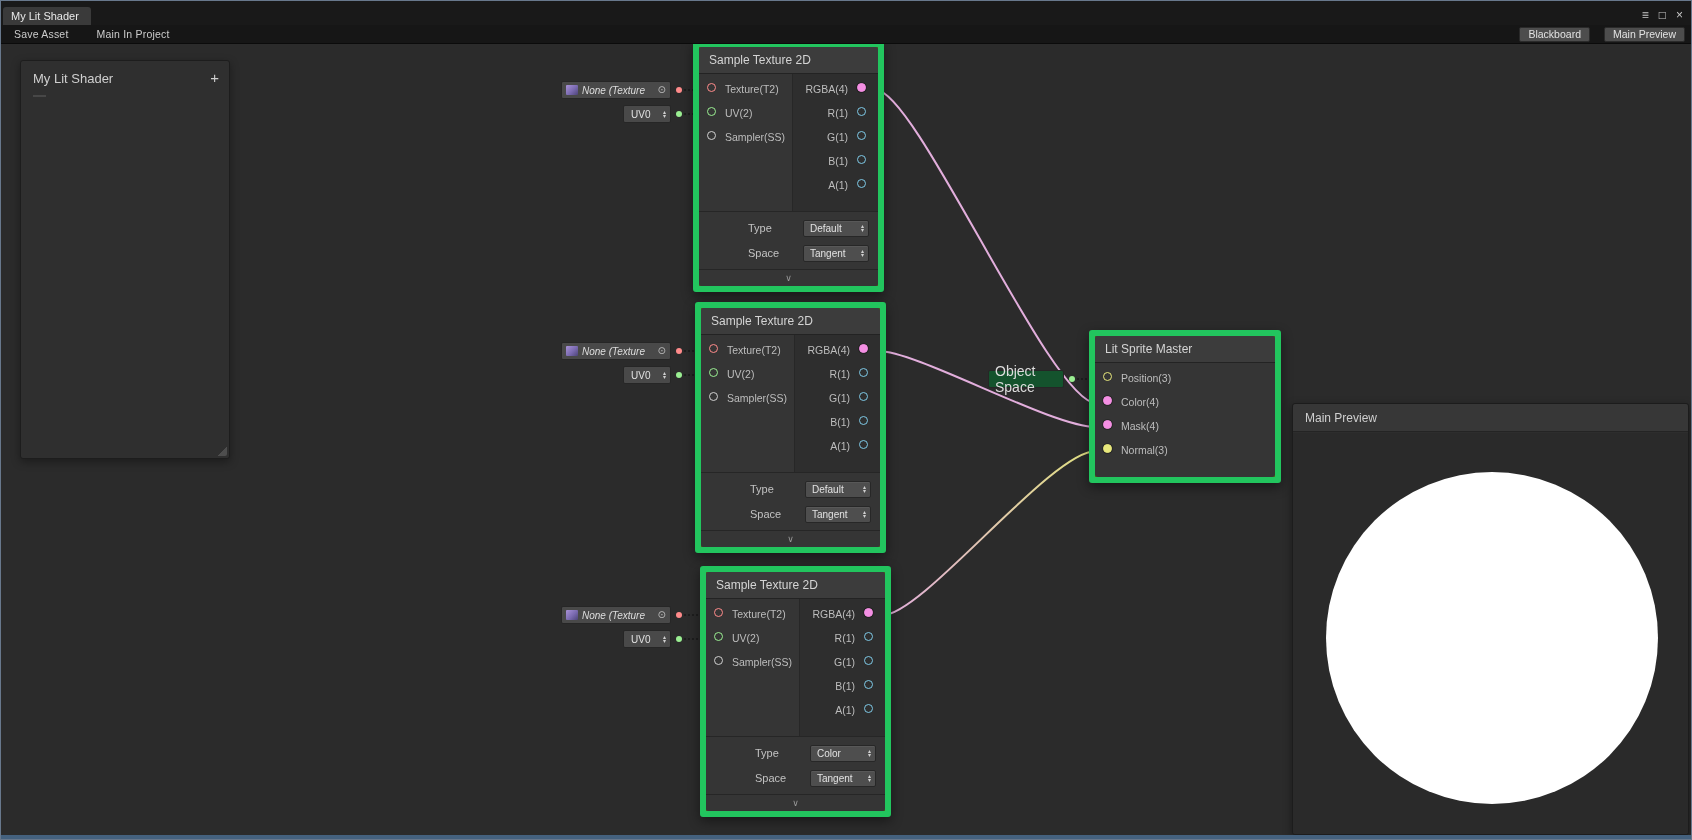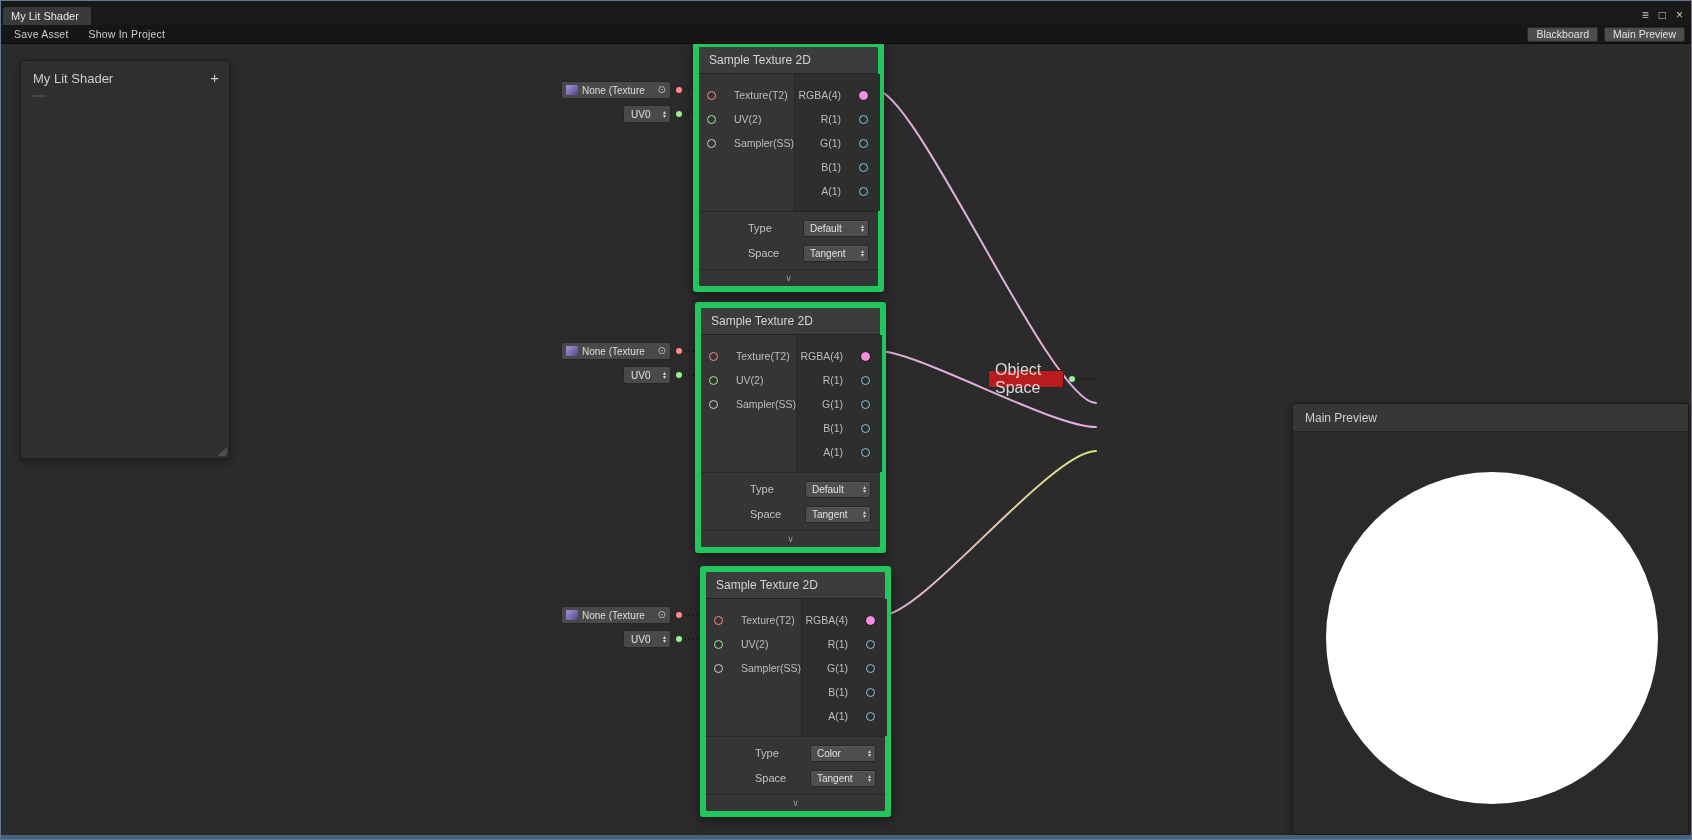--- a/index.html
+++ b/index.html
@@ -13,21 +13,21 @@
   .titlebar { position:absolute; top:0; left:0; right:0; height:24px; background:#191919;
               display:flex; align-items:flex-end; z-index:6; }
   .tab { height:18px; margin-left:2px; background:#3a3a3a; color:#e8e8e8; font-size:11px;
          line-height:14px; padding:2px 12px 2px 8px; border-radius:3px 3px 0 0; }
   .win-controls { margin-left:auto; display:flex; align-items:center; gap:10px;
                   padding:0 8px 4px 0; color:#c8c8c8; font-size:12px; line-height:12px; }
   .win-controls span { cursor:default; }
 
   .toolbar { position:absolute; top:24px; left:0; right:0; height:19px; background:#161616;
              border-bottom:1px solid #0b0b0b; display:flex; align-items:center;
-             padding:0 6px; gap:6px; z-index:6; }
+             padding:0 6px; gap:14px; z-index:6; }
   .tb-btn { font-size:10.5px; color:#cccccc; padding:2px 7px; background:transparent;
             border:none; font-family:inherit; letter-spacing:.2px; }
   .tb-toggle { font-size:10.5px; color:#e2e2e2; background:#4d4d4d; border:1px solid #2a2a2a;
                border-radius:2px; padding:1px 8px; font-family:inherit; height:15px; line-height:11px; }
   .tb-spacer { margin-left:auto; }
 
   .graph-bg { position:absolute; top:43px; left:0; right:0; bottom:0; background:#2b2b2b; z-index:0; }
   .bottom-edge { position:absolute; left:0; right:0; bottom:0; height:4px; background:#44617e; z-index:7; }
 
   
@@ -49,21 +49,21 @@
              border-radius:0 0 2px 0; }
 
   
   .node { position:absolute; width:191px; background:#4d7c0f; border:6px solid #22c55e;
           border-radius:3px; box-shadow:0 4px 12px rgba(0,0,0,.45); z-index:2; }
   .node-header { background:#3c3c3c; color:#d4d4d4; font-size:12px; line-height:14px;
                  padding:6px 10px; border-bottom:1px solid #232323; border-radius:2px 2px 0 0; }
   .node-ports { display:flex; background:#353535; }
   .in-col { flex:1; padding:9px 0 8px; }
   .out-col { width:86px; background:#2e2e2e; border-left:1px solid #272727; padding:9px 4px 8px; }
-  .port-row { height:24px; display:flex; align-items:center; gap:18px; padding-left:8px; }
+  .port-row { height:24px; display:flex; align-items:flex-start; gap:9px; padding-left:8px; }
   .out-col .port-row { justify-content:flex-end; padding-left:0; padding-right:8px; }
   .port-circle { width:9px; height:9px; border-radius:50%; border:1px solid var(--c,#999);
                  flex:none; background:transparent; }
   .port-circle.filled { background:var(--c,#999); box-shadow:0 0 0 1px rgba(0,0,0,.25); }
   .port-label { font-size:10.5px; color:#bdbdbd; white-space:nowrap; }
 
   .node-controls { border-top:1px solid #262626; background:#353535; padding:6px 9px;
                    display:flex; flex-direction:column; gap:5px; }
   .ctrl-row { display:flex; align-items:center; justify-content:space-between; height:20px;margin-left:40px; }
   .ctrl-label { font-size:11px; color:#c2c2c2; }
@@ -80,29 +80,29 @@
 
   .master-ports { padding:9px 0; background:#353535; border-radius:0 0 3px 3px; }
   .master-ports .port-row { padding-left:8px; }
 
   
   .tex-widget { position:absolute; width:110px; height:18px; background:#494949;
                 border:1px solid #262626; border-radius:2px; display:flex; align-items:center;
                 gap:4px; padding:0 4px; font-size:10px; color:#dddddd; z-index:2; }
   .tex-thumb { width:12px; height:10px; border-radius:1px; flex:none;
                background:linear-gradient(135deg,#a992d8 0%,#7a6ab0 55%,#4d4478 100%); }
-  .tex-text { flex:1; overflow:hidden; white-space:nowrap; }
+  .tex-text { flex:1; overflow:hidden; white-space:nowrap;font-style:italic; }
   .picker { font-size:10px; color:#bbbbbb; line-height:10px; flex:none; }
   .uv-widget { position:absolute; width:48px; height:18px; background:#494949;
                border:1px solid #262626; border-radius:2px; display:flex; align-items:center;
                justify-content:space-between; padding:0 4px 0 7px; font-size:10px;
                color:#e2e2e2; z-index:2; }
-  .space-widget { position:absolute; width:76px; height:18px; background:#b91c1c;
+  .space-widget { position:absolute; width:76px; height:18px; background:#14532d;
                   border:1px solid #262626; border-radius:2px; display:flex; align-items:center;
-                  padding:0 6px; font-size:16px; color:#dddddd; z-index:2;justify-content:center; }
+                  padding:0 6px; font-size:14px; color:#dddddd; z-index:2;justify-content:center; }
 
   
   .preview-panel { position:absolute; left:1291px; top:402px; right:2px; bottom:4px;
                    background:#2d2d2d; border:1px solid #1c1c1c; border-radius:3px;
                    box-shadow:0 3px 10px rgba(0,0,0,.4); z-index:3; }
   .preview-header { height:28px; background:#373737; border-bottom:1px solid #242424;
                     color:#cfcfcf; font-size:12px; display:flex; align-items:center;
                     padding:0 12px; border-radius:3px 3px 0 0; }
   .preview-body { position:absolute; top:29px; left:0; right:0; bottom:0; overflow:hidden;
                   background:#2a2a2a; border-radius:0 0 3px 3px; }
@@ -120,21 +120,21 @@
     </div>
     <div class="win-controls">
       <span>≡</span>
       <span>□</span>
       <span>×</span>
     </div>
   </div>
 
   <div class="toolbar">
     <button class="tb-btn">Save Asset</button>
-    <button class="tb-btn">Show In Project</button>
+    <button class="tb-btn">Main In Project</button>
     <span class="tb-spacer"></span>
     <button class="tb-toggle">Blackboard</button>
     <button class="tb-toggle">Main Preview</button>
   </div>
 
   <div class="graph-bg"></div>
 
   <svg class="wires" viewBox="0 0 1692 840">
     <defs>
       <linearGradient id="wire3g" gradientUnits="userSpaceOnUse" x1="882" y1="614" x2="1095" y2="450">
@@ -399,20 +399,41 @@
     <span class="picker">⊙</span>
   </div>
   <div class="uv-widget" style="left:622px;top:629px;">
     <span>UV0</span>
     <span class="steppers">
         <i>▴</i>
         <i>▾</i>
       </span>
   </div>
 
+  <div class="node" style="left:1088px;top:329px;width:192px;">
+    <div class="node-header">Lit Sprite Master</div>
+    <div class="master-ports">
+      <div class="port-row">
+        <span class="port-circle" style="--c: #E8E87C;"></span>
+        <span class="port-label">Position(3)</span>
+      </div>
+      <div class="port-row">
+        <span class="port-circle filled" style="--c: #F48FE3;"></span>
+        <span class="port-label">Color(4)</span>
+      </div>
+      <div class="port-row">
+        <span class="port-circle filled" style="--c: #F48FE3;"></span>
+        <span class="port-label">Mask(4)</span>
+      </div>
+      <div class="port-row">
+        <span class="port-circle filled" style="--c: #E8E87C;"></span>
+        <span class="port-label">Normal(3)</span>
+      </div>
+    </div>
+  </div>
 
   <div class="space-widget" style="left:987px;top:369px;">
     <span>Object Space</span>
   </div>
 
   <div class="preview-panel">
     <div class="preview-header">Main Preview</div>
     <div class="preview-body">
       <div class="preview-sphere"></div>
     </div>

